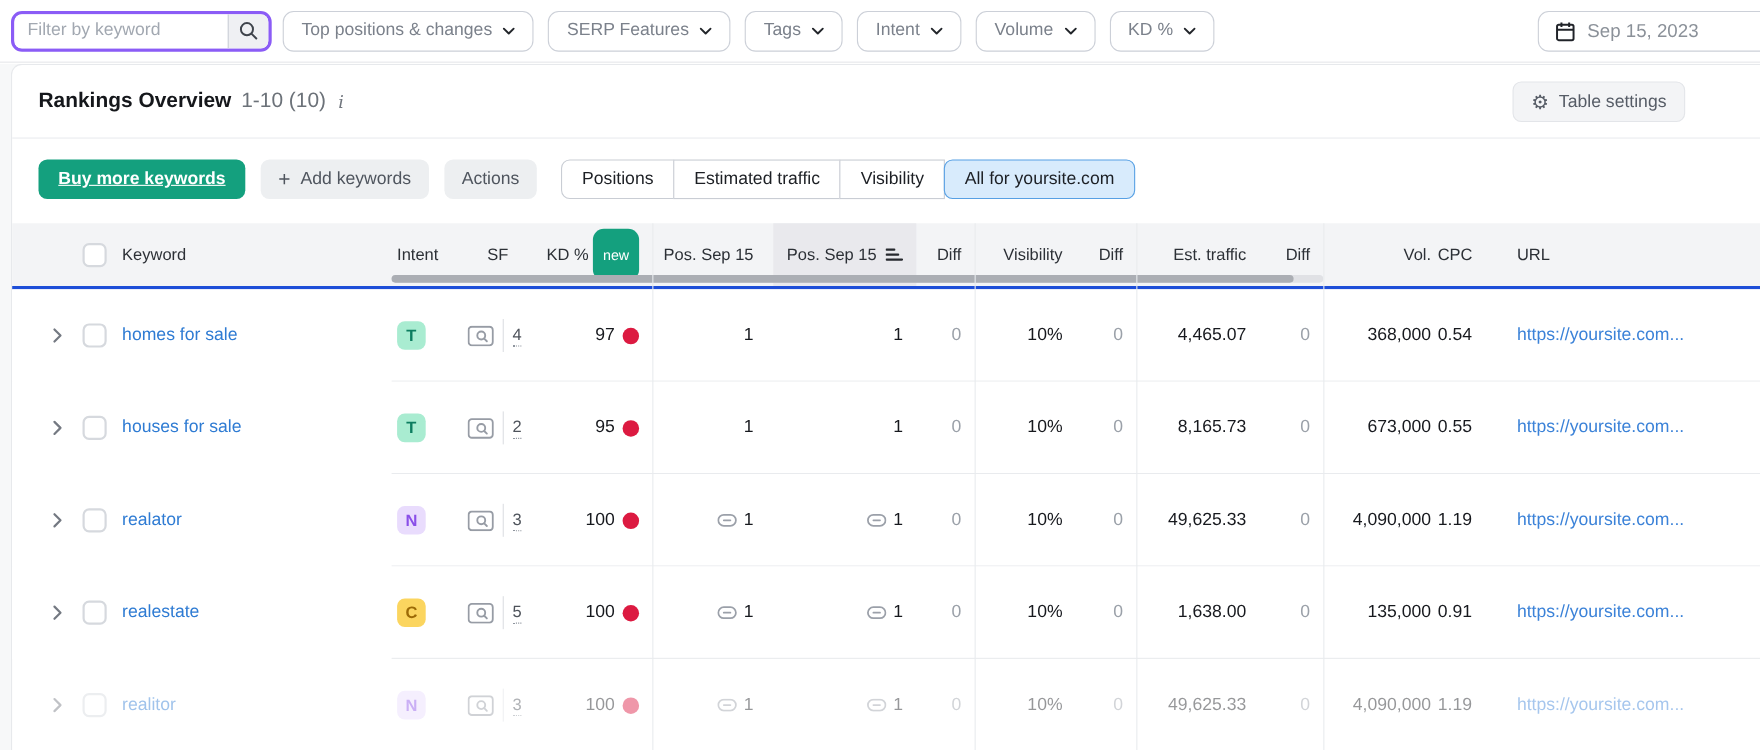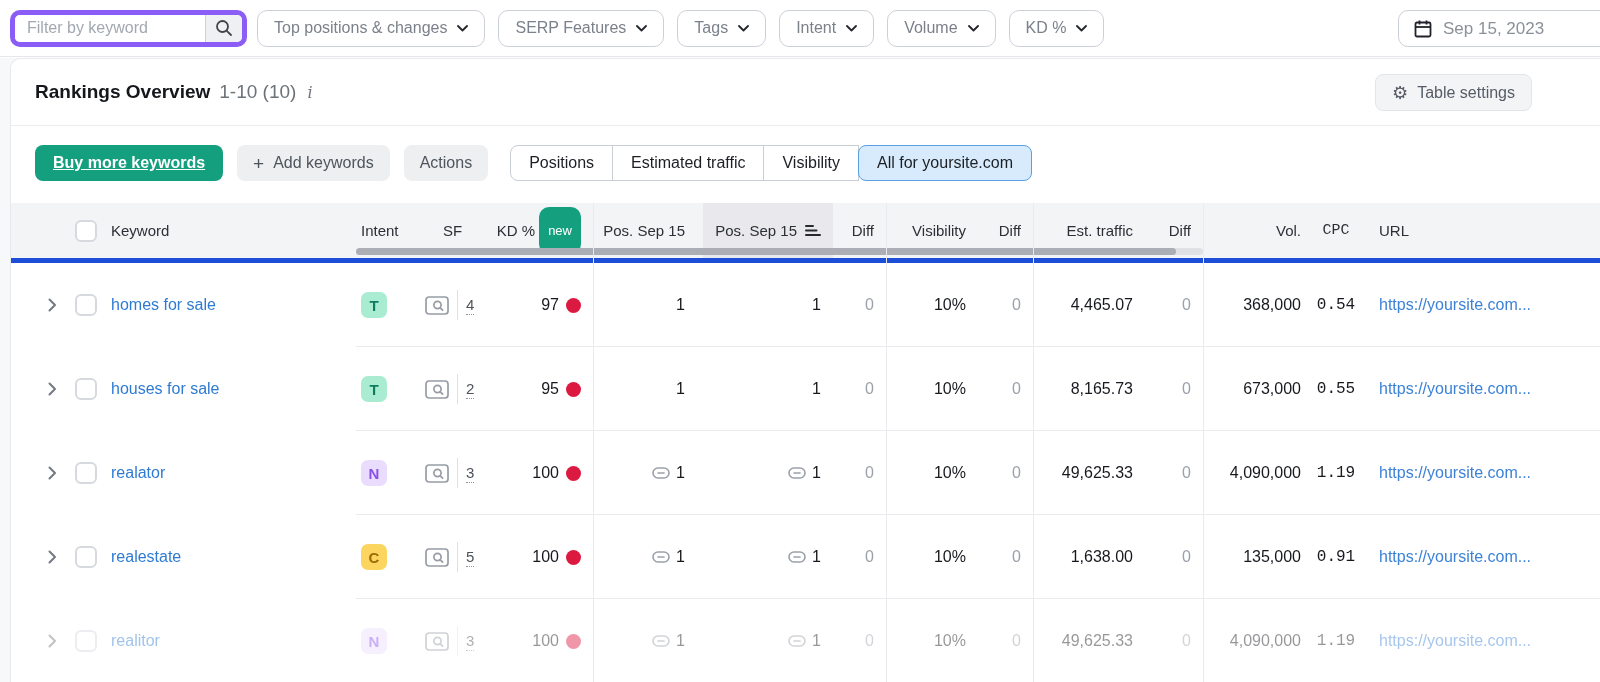--- a/index.html
+++ b/index.html
@@ -2,21 +2,21 @@
 <html style="--accent-green: #14a07e; --link-blue: #2e7bd3; --url-blue: #3b82d8; --selected-tab-bg: #d8ebfc; --selected-tab-border: #57a0e4;"><head>
 <meta charset="utf-8">
 <style>
   * { margin:0; padding:0; box-sizing:border-box; }
   body { font-family:"Liberation Sans","DejaVu Sans",sans-serif; background:#fff; }
   .page { position:relative; width:1600px; height:682px; overflow:hidden; background:#fff; }
 
   
   .toolbar { position:relative; height:57px; display:flex; align-items:center;
              padding-left:10px; background:#fff; border-bottom:1px solid #e5e7ea; }
-  .search-box { width:237px; height:37px; border:5px solid #8b5cf6; border-radius:10px;
+  .search-box { width:237px; height:37px; border:3px solid #8b5cf6; border-radius:10px;
                 display:flex; overflow:hidden; background:#fff; flex:0 0 auto; }
   .search-box input { flex:1; min-width:0; border:none; outline:none; padding:0 12px;
                       font-size:16px; color:#333; font-family:inherit; }
   .search-box input::placeholder { color:#a2a8b1; }
   .search-btn { width:37px; border:none; border-left:1px solid #ccd0d8; background:#eff0f3;
                 display:flex; align-items:center; justify-content:center; cursor:pointer; }
   .pills { display:flex; gap:13px; margin-left:10px;align-items:flex-end; }
   .pill { height:37px; border:1px solid #ccd0d8; border-radius:10px; background:#fff;
           display:flex; align-items:center; gap:10px; padding:0 16px; font-size:16px;
           color:#7b818b; cursor:pointer; font-family:inherit; white-space:nowrap; }
@@ -57,21 +57,21 @@
              font-family:inherit; white-space:nowrap; }
   .seg-btn:first-child { border-radius:8px 0 0 8px; margin-left:0; }
   .seg-btn:last-child { border-radius:0 8px 8px 0; }
   .seg-btn.active { background:var(--selected-tab-bg); border:1px solid var(--selected-tab-border);
                     z-index:2; border-radius:8px; }
 
   
   .table { position:relative; }
   .vline { position:absolute; top:0; bottom:0; width:1px; background:#e9ebee; pointer-events:none; }
   .thead { display:flex; align-items:center; height:60px; background:#f3f4f6; position:relative;
-           padding-left:30px; border-bottom:5px solid #1d4ed8; }
+           padding-left:30px; border-bottom:3px solid #1d4ed8; }
   .th { font-size:15px; color:#2c3036; height:100%; }
   .th.sorted { background:#e9e9ed; }
   .new-badge { margin-left:4px; background:var(--accent-green); color:#fff; font-size:13px;
                padding:16px 9px; border-radius:10px; }
   .sort-ico { margin-left:8px; display:flex; }
   .hscroll-track { position:absolute; left:345px; bottom:3px; width:847px; height:7px;
                    border-radius:4px; background:#e0e1e5; cursor:pointer; }
   .hscroll-thumb { width:820px; height:100%; border-radius:4px; background:#abaeb4; }
 
   .tr { display:flex; align-items:center; height:84px; position:relative; padding-left:30px;
@@ -105,21 +105,21 @@
   .c-pos2 { width:130px; justify-content:flex-end; padding-right:12px; }
   .link-ico { margin-right:6px; display:flex; cursor:pointer; }
   .num { font-size:16px; color:#17191e; white-space:nowrap; }
   .dim { font-size:16px; color:#9ba1a9; }
   .c-diff1 { width:53px; justify-content:flex-end; padding-right:12px; }
   .c-visibility { width:90px; justify-content:flex-end; padding-right:10px; }
   .c-diff2 { width:57px; justify-content:flex-end; padding-right:12px; }
   .c-traffic { width:108px; justify-content:flex-end; padding-right:8px; }
   .c-diff3 { width:62px; justify-content:flex-end; padding-right:12px; }
   .c-vol { width:104px; justify-content:flex-end; padding-right:6px; }
-  .c-cpc { width:60px; justify-content:center; padding-right:2px;font-family:Liberation Mono, monospace; }
+  .c-cpc { width:60px; justify-content:flex-start; padding-right:2px; }
   .c-url { width:234px; padding-left:12px; overflow:hidden; }
   .url-link { font-size:16px; color:var(--url-blue); text-decoration:none; white-space:nowrap;
               cursor:pointer; }
 </style>
 </head>
 <body>
 
 <div class="page">
 
   <div class="toolbar">

